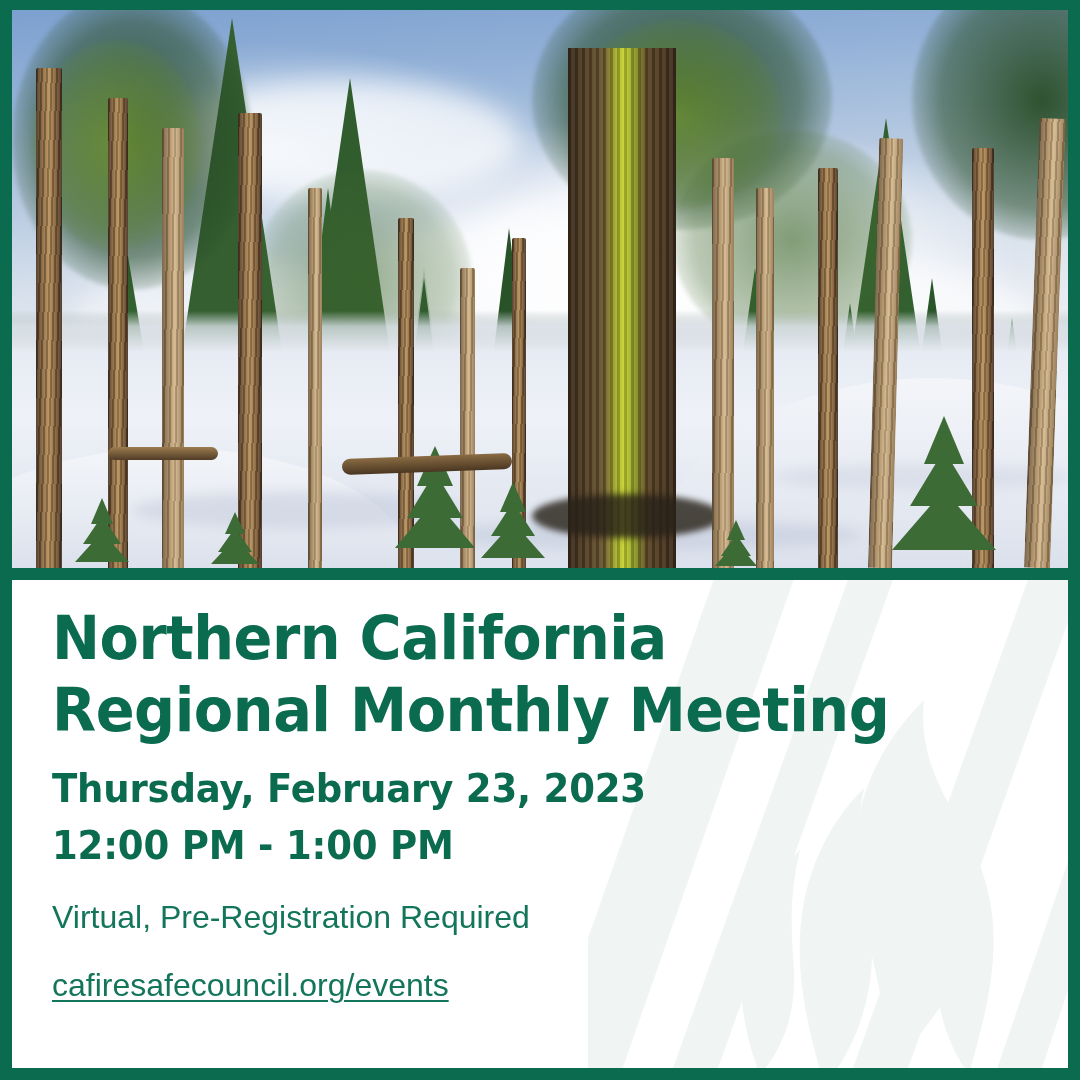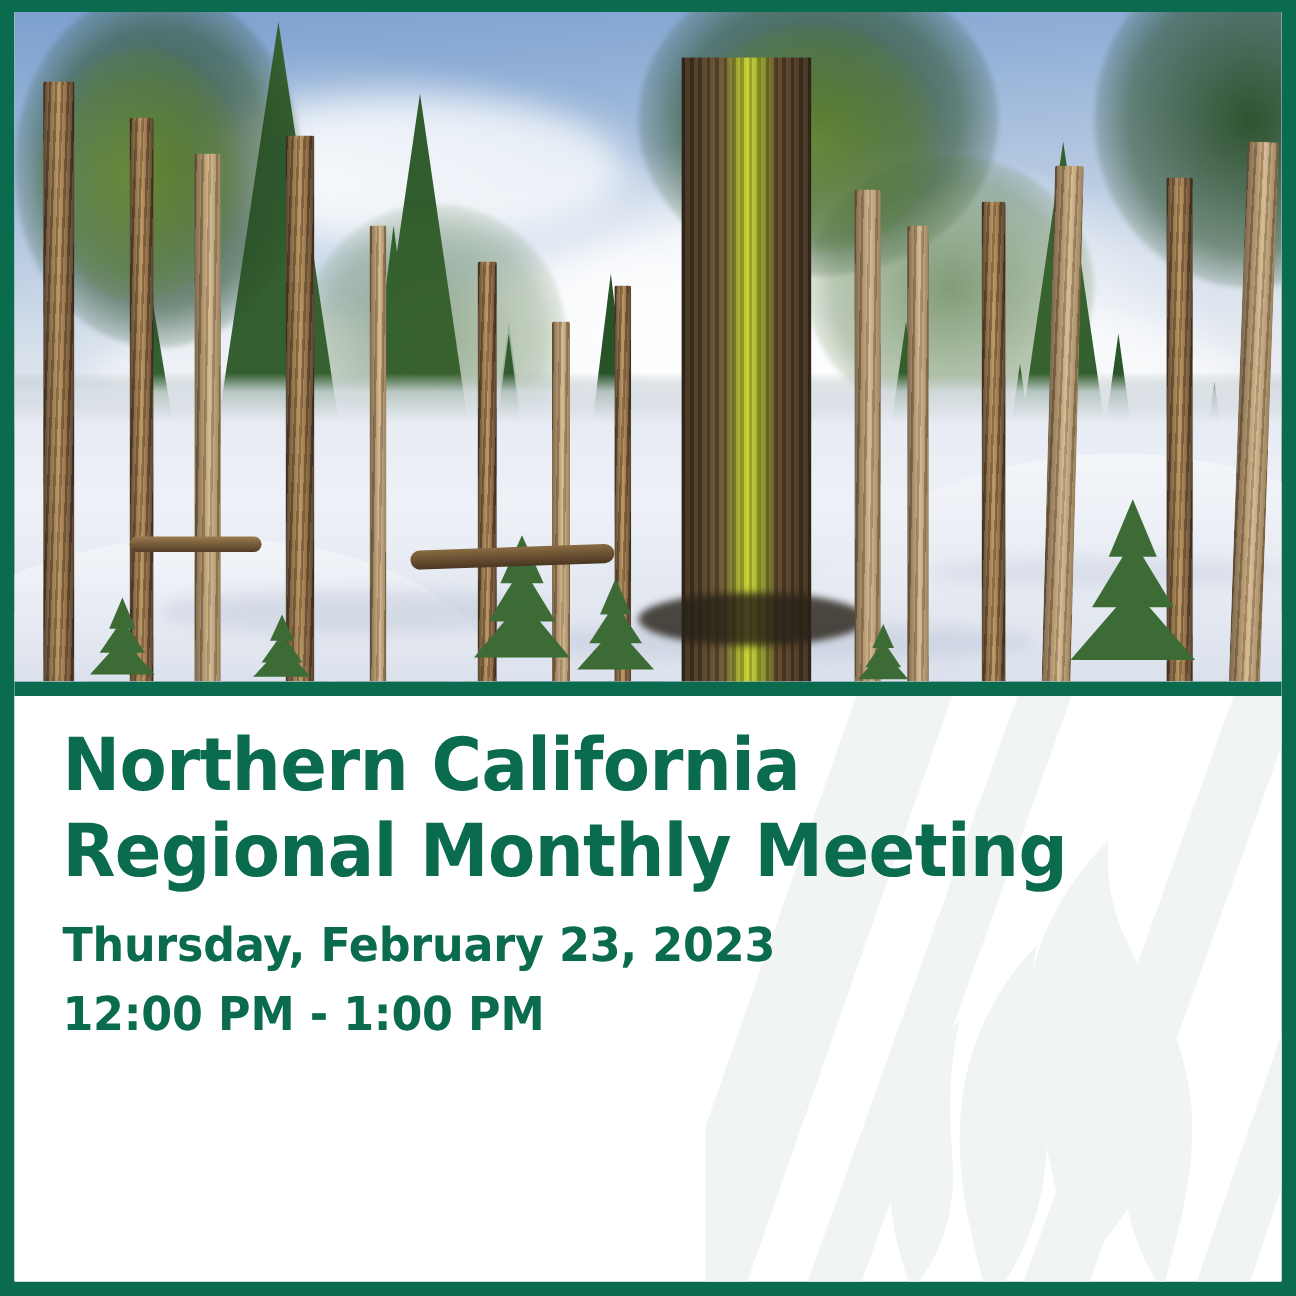--- a/index.html
+++ b/index.html
@@ -367,16 +367,20 @@
     </div>
 
     <div class="text-block">
       <h1 class="title">Northern California
 Regional Monthly Meeting</h1>
 
       <div class="subhead">Thursday, February 23, 2023</div>
 
       <div class="subhead second">12:00 PM - 1:00 PM</div>
 
-
+      <div class="detail">Virtual, Pre-Registration Required</div>
+
+      <div>
+        <a class="link" href="#">cafiresafecouncil.org/events</a>
+      </div>
     </div>
   </div>
 </div>
 
 </body></html>

